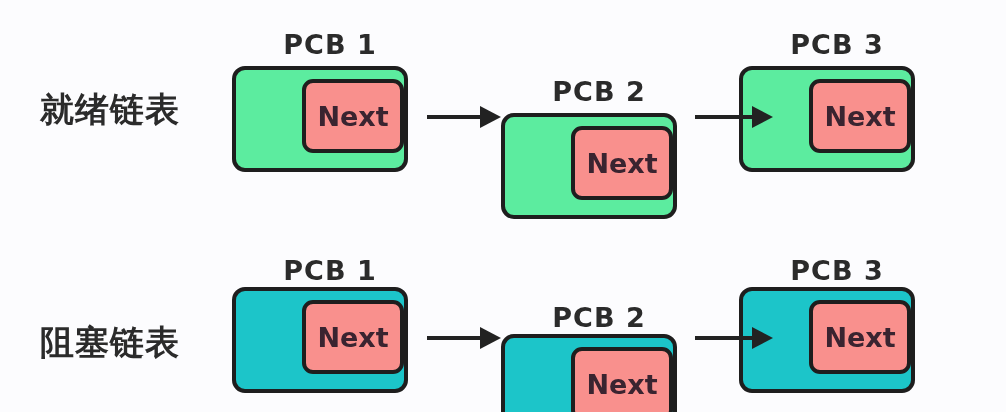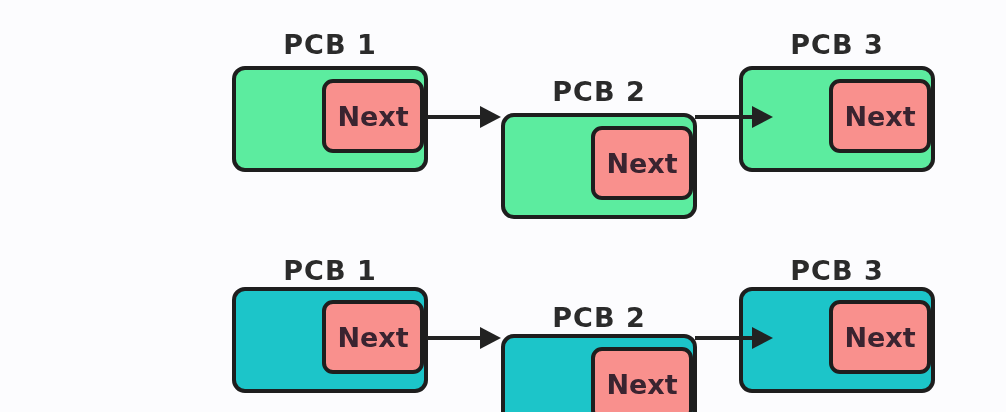--- a/index.html
+++ b/index.html
@@ -37,21 +37,21 @@
     text-align: center;
     font-size: 27px;
     font-weight: 700;
     color: #2B2B2B;
     line-height: 27px;
     letter-spacing: 1px;
   }
 
   .node-box {
     position: relative;
-    width: 196px;
+    width: 176px;
     height: 106px;
     border: 4px solid #1E1E1E;
     border-radius: 13px;
   }
   .r1 .node-box { margin-top: 8px; background: #5CEC9F; }
   .r2 .node-box { margin-top: 3px; background: #1CC5C9; }
 
   .next-box {
     position: absolute;
     top: 9px;
@@ -85,20 +85,22 @@
     border-left: 21px solid #222222;
     border-top: 11px solid transparent;
     border-bottom: 11px solid transparent;
   }
 </style>
 </head>
 <body>
 
 <div class="canvas">
 
+  <div class="row-label r1">就绪链表</div>
+  <div class="row-label r2">阻塞链表</div>
 
   <div class="node r1 c1">
     <div class="node-title">PCB 1</div>
     <div class="node-box">
       <div class="next-box">Next</div>
     </div>
   </div>
 
   <div class="node r1 c2">
     <div class="node-title">PCB 2</div>

